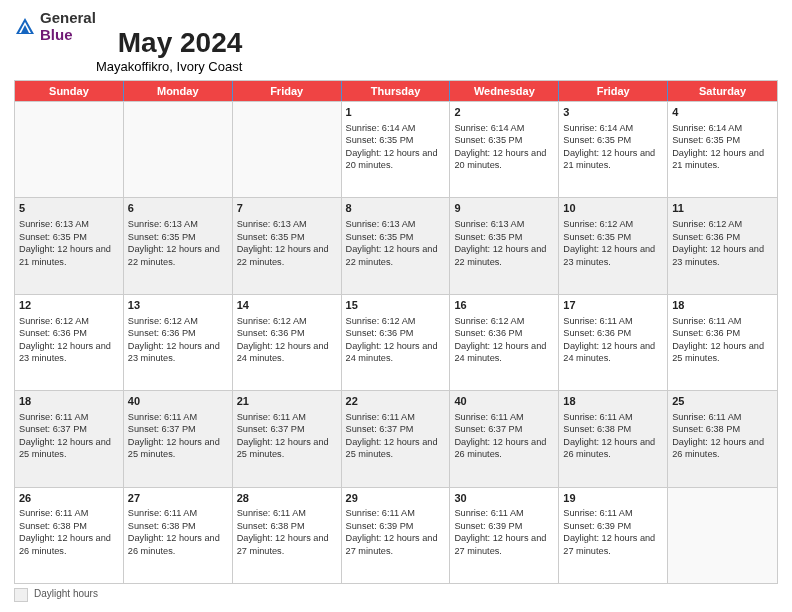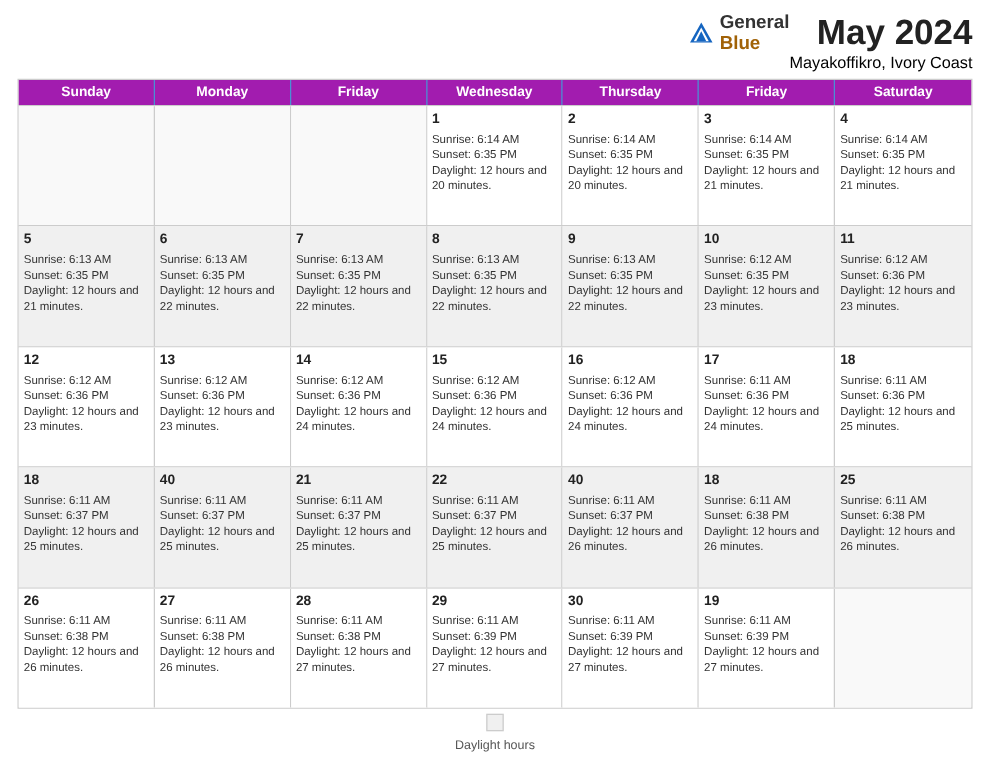--- a/index.html
+++ b/index.html
@@ -12,70 +12,71 @@
     }
     .page {
       width: 792px;
       height: 612px;
       padding: 10px 14px;
       display: flex;
       flex-direction: column;
     }
     .header {
       display: flex;
-      justify-content: flex-end;
+      justify-content: flex-start;
       align-items: flex-start;
       margin-bottom: 6px;
     }
     .logo {
       display: flex;
       align-items: center;
     }
     .logo-text {
       display: flex;
       flex-direction: column;
       line-height: 1.1;
     }
     .logo-general {
       font-size: 15px;
       font-weight: bold;
       color: #333;
     }
     .logo-blue {
       font-size: 15px;
       font-weight: bold;
-      color: #a16207;
+      color: #701a75;
     }
     .logo-icon {
       width: 22px;
       height: 22px;
       margin-right: 4px;
     }
     .title-block {
       text-align: right;
+      margin-top: 17px;
     }
     .month-year {
       font-size: 28px;
       font-weight: bold;
       color: #222;
     }
     .location {
       font-size: 13px;
       color: #000000;
     }
     .calendar {
       flex: 1;
       display: flex;
       flex-direction: column;
       border: 1px solid #ccc;
     }
     .cal-header-row {
       display: grid;
       grid-template-columns: repeat(7, 1fr);
-      background: #a21caf;
+      background: #ef4444;
     }
     .cal-header-cell {
       color: #fff;
       font-size: 11px;
       font-weight: bold;
       text-align: center;
       padding: 4px 2px;
       border-right: 1px solid #4a8fd4;
     }
     .cal-header-cell:last-child { border-right: none; }
@@ -107,23 +108,21 @@
       font-weight: bold;
       color: #222;
       display: block;
       margin-bottom: 2px;
     }
     .footer {
       margin-top: 4px;
       font-size: 10px;
       color: #555;
       display: flex;
-      align-items: center;
       gap: 6px;
-      flex-direction: column;
     }
     .footer-box {
       width: 14px;
       height: 14px;
       background: #f0f0f0;
       border: 1px solid #ccc;
       display: inline-block;
     }
   </style>
 </head>
@@ -146,22 +145,22 @@
       <div class="month-year">May 2024</div>
       <div class="location">Mayakoffikro, Ivory Coast</div>
     </div>
   </div>
 
   <div class="calendar">
     <div class="cal-header-row">
     <div class="cal-header-cell">Sunday</div>
         <div class="cal-header-cell">Monday</div>
         <div class="cal-header-cell">Friday</div>
+        <div class="cal-header-cell">Thursday</div>
         <div class="cal-header-cell">Wednesday</div>
-        <div class="cal-header-cell">Thursday</div>
         <div class="cal-header-cell">Friday</div>
         <div class="cal-header-cell">Saturday</div>
       </div>
     <div class="cal-body">
     <div class="cal-week">
           <div class="cal-cell empty"></div>
           <div class="cal-cell empty"></div>
           <div class="cal-cell empty"></div>
           <div class="cal-cell"><span class="day-number">1</span><span style="white-space: pre-line;">Sunrise: 6:14 AM
 Sunset: 6:35 PM

